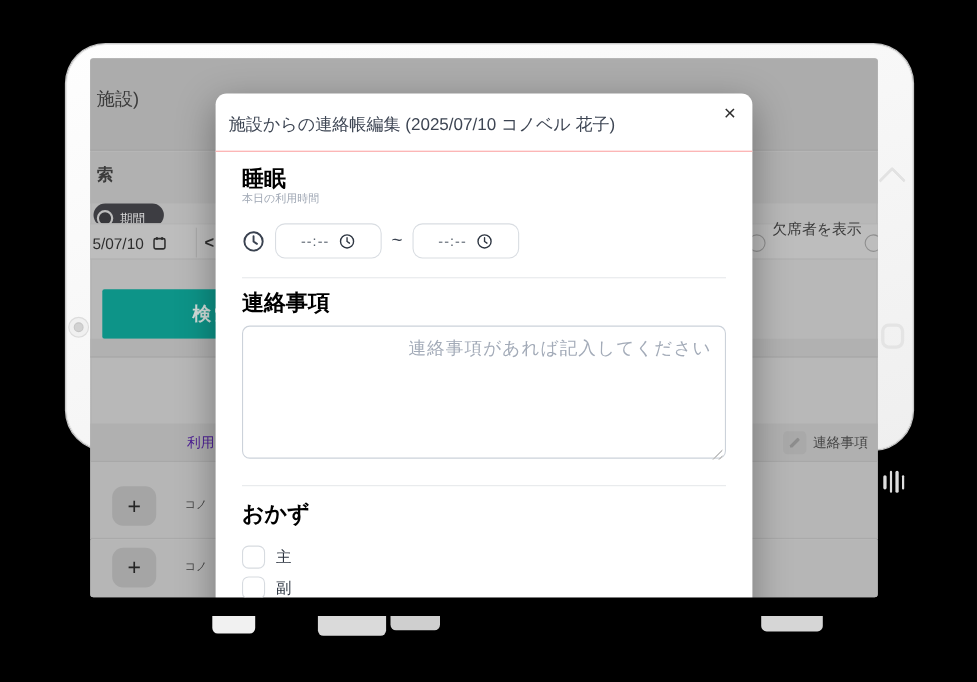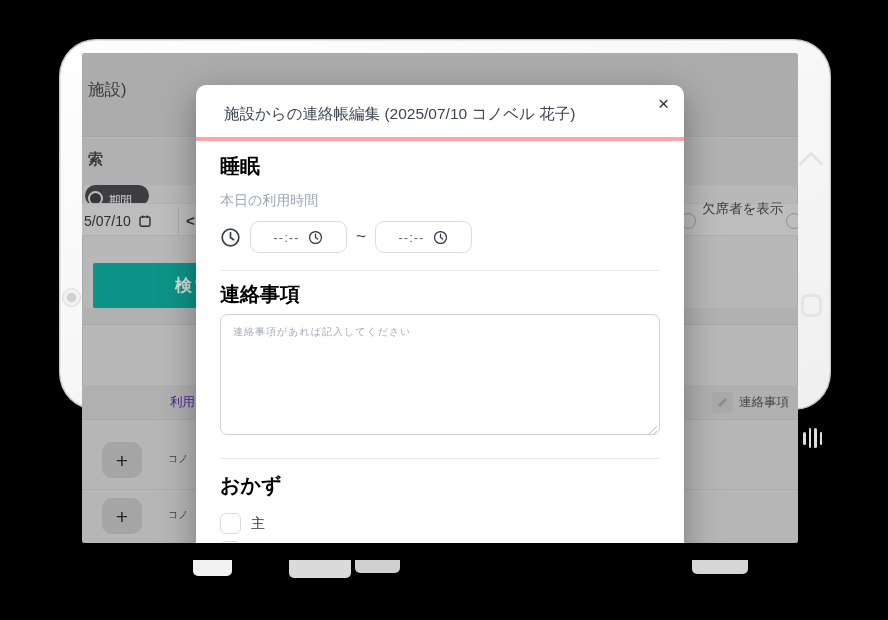--- a/index.html
+++ b/index.html
@@ -90,41 +90,41 @@
   .add-btn { position:absolute; left:20px; width:40px; height:36px; border-radius:10px;
     background:#a5a5a5; color:#262626; font-size:21px; line-height:1;
     display:flex; align-items:center; justify-content:center; }
   .row-1 .add-btn { top:22px; } .row-2 .add-btn { top:7px; }
   .row-name { position:absolute; left:86px; font-size:10px; color:#3c3c3c; }
   .row-1 .row-name { top:32px; } .row-2 .row-name { top:17px; }
 
   
   .modal { position:absolute; left:114px; top:32px; width:488px; height:524px;
     background:#fff; border-radius:10px; box-shadow:0 10px 34px rgba(0,0,0,.35); }
-  .modal-header { position:relative; padding:19px 48px 13px 28px; border-bottom:4px solid #fca5a5; }
+  .modal-header { position:relative; padding:19px 48px 13px 12px; border-bottom:1px solid #fca5a5; }
   .modal-title { font-size:15.5px; color:#3d4553; line-height:20px; white-space:nowrap; }
   .modal-close { position:absolute; right:15px; top:9px; font-size:19px; color:#2e2e2e;
     line-height:1; cursor:pointer; background:none; border:none; }
   .modal-body { padding:0 24px; }
   .sec-heading { font-weight:bold; font-size:20px; color:#000000; line-height:20px;font-family:Liberation Serif, serif; }
   .h-sleep { margin-top:15px; }
-  .sub-label { margin-top:15px; font-size:14px; color:#9fa7b4; line-height:18px; }
+  .sub-label { font-size:10px; color:#9fa7b4; line-height:18px; }
   .time-row { margin-top:12px; display:flex; align-items:center; gap:9px; }
   .clock-lg { width:21px; height:21px; color:#3a4250; }
   .time-box { width:97px; height:32px; border:1px solid #d9dde2; border-radius:9px;
     background:#fff; display:flex; align-items:center; justify-content:center; gap:9px;
     font-size:13px; color:#5b6470; letter-spacing:1px; cursor:pointer; }
   .time-box svg { width:15px; height:15px; color:#2e3642; }
   .tilde { font-size:17px; color:#3a4250; }
   .mdivider { border:none; border-top:1px solid #e7e9ec; margin-top:17px; }
   .h-notes { margin-top:13px; }
   .ta-wrap { position:relative; margin-top:10px; }
   textarea.notes { width:100%; height:121px; border:1px solid #ccd2da; border-radius:7px;
-    padding:10px 12px; font-size:10px; color:#4c1d95; resize:none; outline:none;
-    font-family:"Liberation Sans","DejaVu Sans",sans-serif; }
+    padding:10px 12px; font-size:16px; color:#4c1d95; resize:none; outline:none;
+    font-family:"Liberation Sans","DejaVu Sans",sans-serif;text-align:right; }
   textarea.notes::placeholder { color:#a3abb8; letter-spacing:1px; }
   .grip { position:absolute; right:3px; bottom:4px; width:10px; height:10px;
     background:repeating-linear-gradient(135deg,#c2c2c2 0 1.2px,transparent 1.2px 3.6px);
     clip-path:polygon(100% 0,100% 100%,0 100%); }
   .div-okazu { margin-top:19px; }
   .h-okazu { margin-top:16px; }
   .check-row { display:flex; align-items:center; gap:10px; }
   .cr-1 { margin-top:18px; } .cr-2 { margin-top:7px; }
   .checkbox { width:21px; height:21px; border:1px solid #d7dbe0; border-radius:6px;
     background:#fff; cursor:pointer; flex:0 0 auto; }

